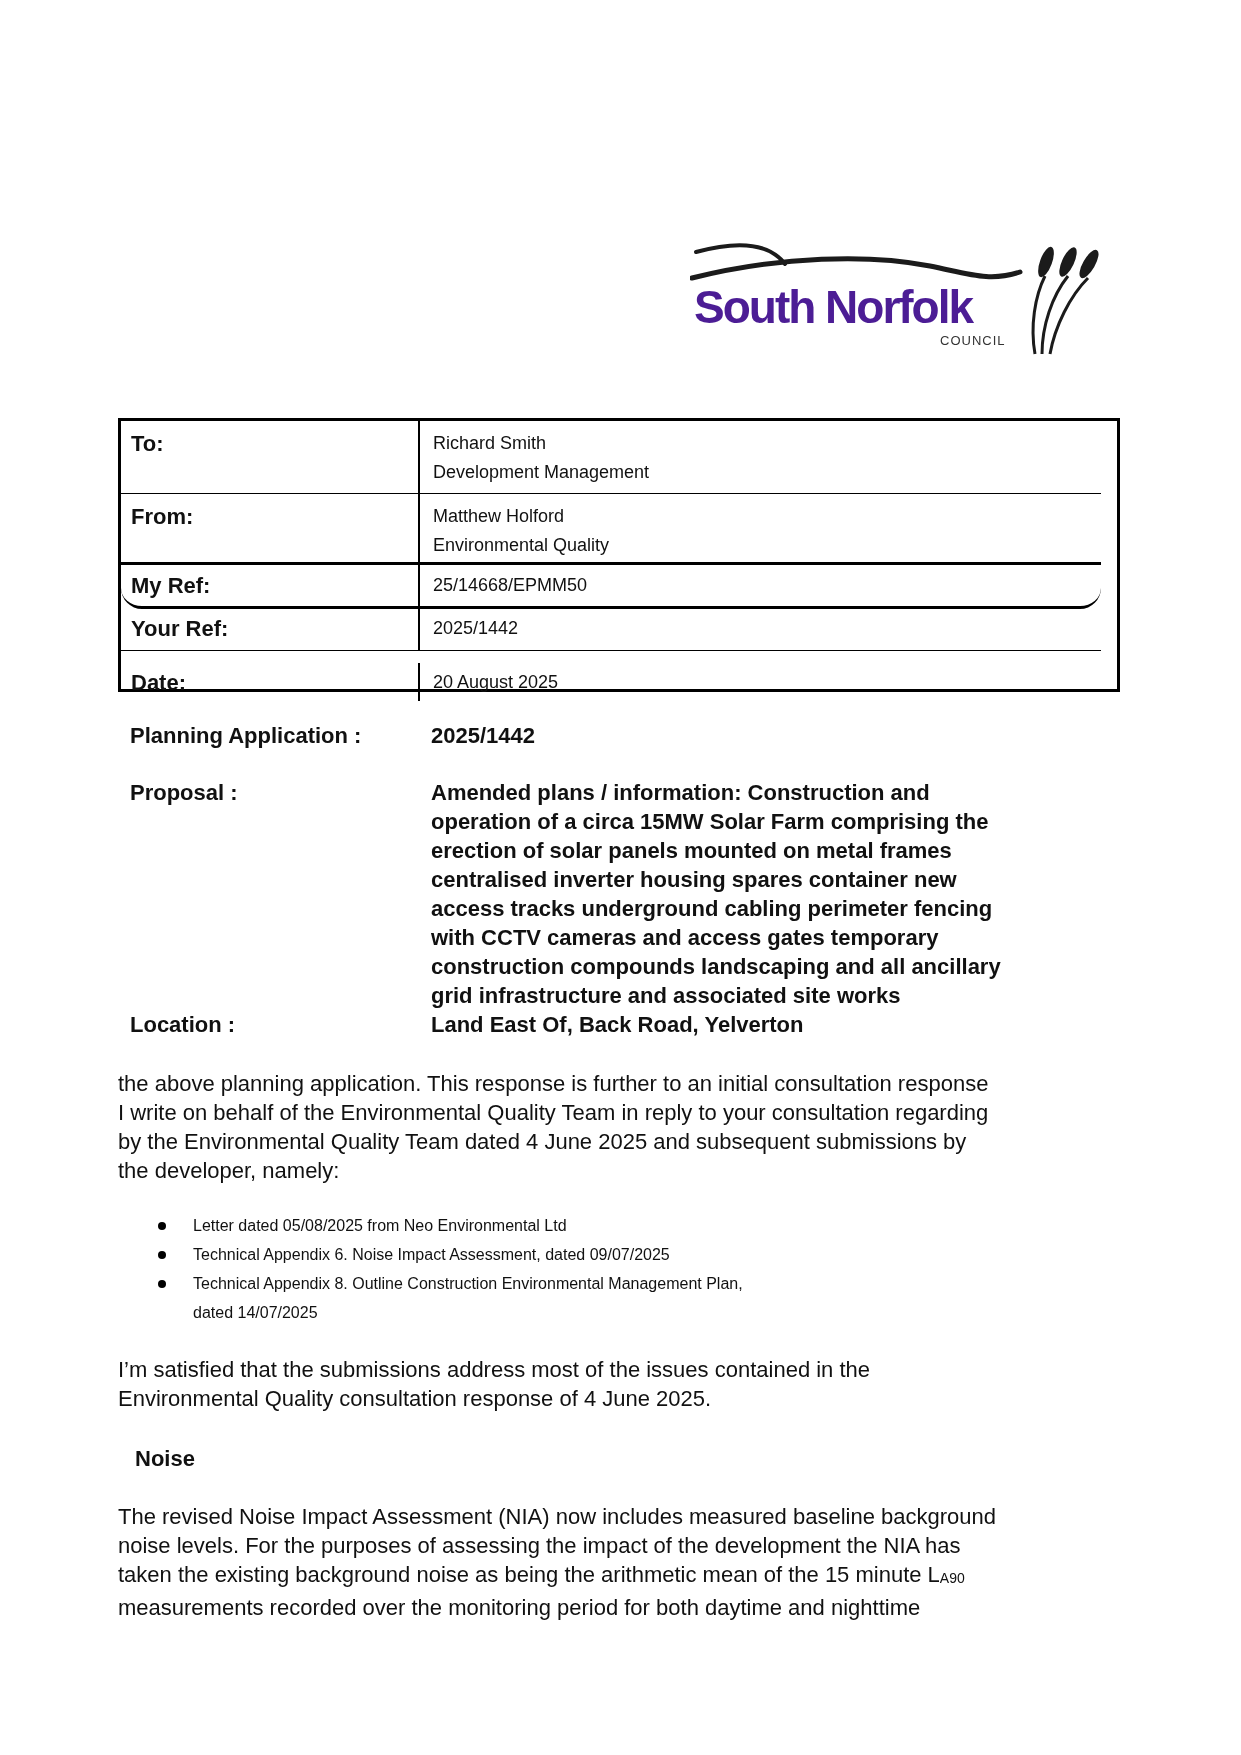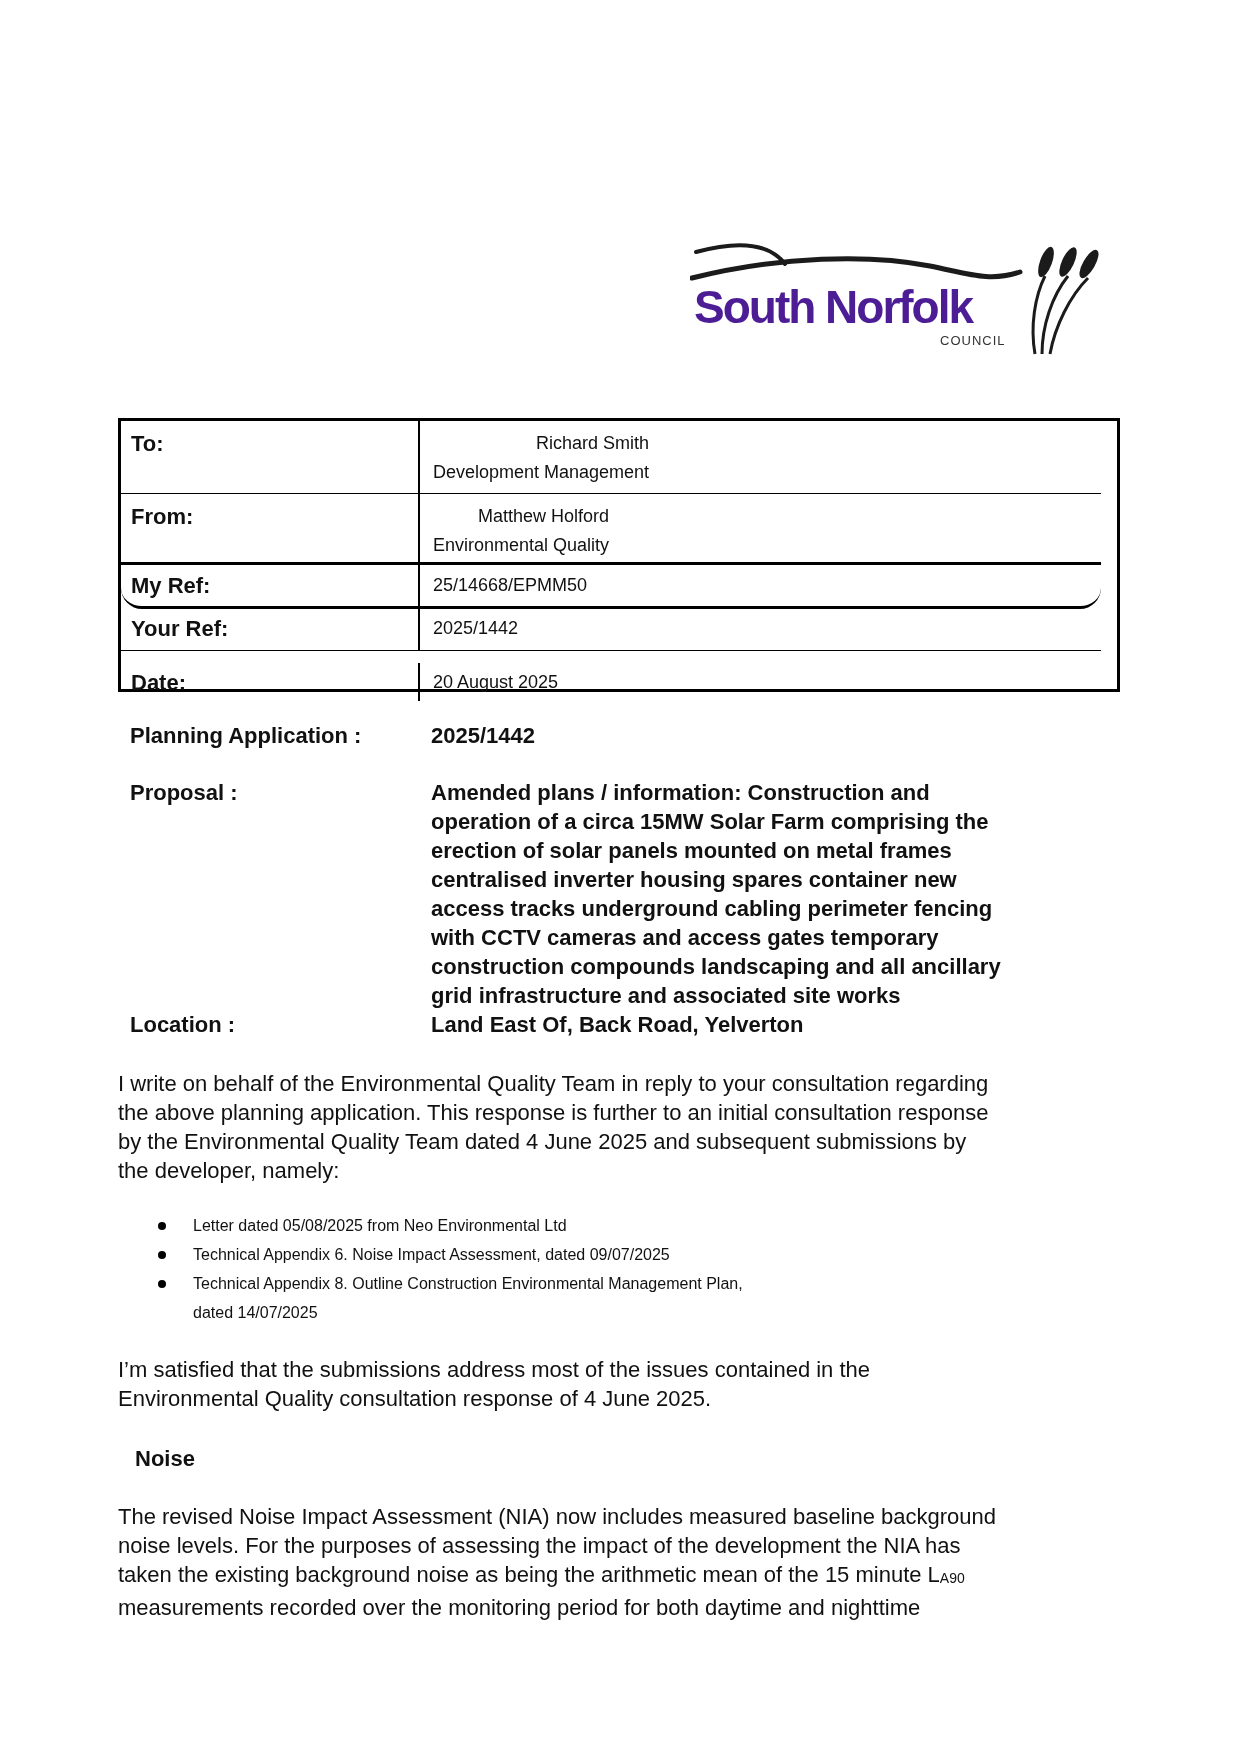--- a/index.html
+++ b/index.html
@@ -13,21 +13,21 @@
   #logo { left: 690px; top: 236px; width: 410px; height: 124px; }
   #logo svg { position: absolute; left: 0; top: 0; }
   #logo .wordmark { position: absolute; left: 4px; top: 46px; font-size: 46px; font-weight: bold;
                     letter-spacing: -2px; color: #4c1d95; line-height: 50px; }
   #logo .council { position: absolute; left: 250px; top: 98px; font-size: 13px; letter-spacing: 1px;
                    color: #333; line-height: 14px; }
 
   
   #memo-table { left: 118px; top: 418px; width: 1002px; height: 274px;
                 border: 3px solid #000; box-sizing: border-box; }
-  .memo-row { position: absolute; left: 0; right: 16px; border-bottom: 1.5px solid #000; box-sizing: border-box; text-align: right; }
+  .memo-row { position: absolute; left: 0; right: 16px; border-bottom: 1.5px solid #000; box-sizing: border-box; }
   .memo-row.thick { border-bottom-width: 3px; }
   .memo-row:last-child { border-bottom: none; }
   .memo-label { position: absolute; left: 10px; top: 8px; font-size: 22px; line-height: 29px; font-weight: bold; }
   .memo-value { position: absolute; left: 312px; top: 8px; font-size: 18px; line-height: 29px; }
   .memo-divider { position: absolute; left: 297px; top: 0; bottom: 0; width: 1.5px; background: #000; }
 
   
   .plan-label { left: 130px; font-size: 22px; line-height: 29px; font-weight: bold; }
   .plan-value { left: 431px; width: 690px; font-size: 22px; line-height: 29px; font-weight: bold; }
 
@@ -108,22 +108,22 @@
   <div>access tracks  underground cabling  perimeter fencing</div>
   <div>with CCTV cameras and access gates  temporary</div>
   <div>construction compounds  landscaping  and all ancillary</div>
   <div>grid infrastructure and associated site works</div>
 </div>
 
 <div class="abs plan-label" style="top:1010px">Location :</div>
 <div class="abs plan-value" style="top:1010px">Land East Of, Back Road, Yelverton</div>
 
 <div class="abs para txt" style="top:1069px">
+  <div>the above planning application. This response is further to an initial consultation response</div>
   <div>I write on behalf of the Environmental Quality Team in reply to your consultation regarding</div>
-  <div>the above planning application. This response is further to an initial consultation response</div>
   <div>by the Environmental Quality Team dated 4 June 2025 and subsequent submissions by</div>
   <div>the developer, namely:</div>
 </div>
 
 <ul class="abs bullet-list" style="top:1211px">
   <li>
     <span class="dot"></span>
     <div>Letter dated 05/08/2025 from Neo Environmental Ltd</div>
   </li>
   <li>

